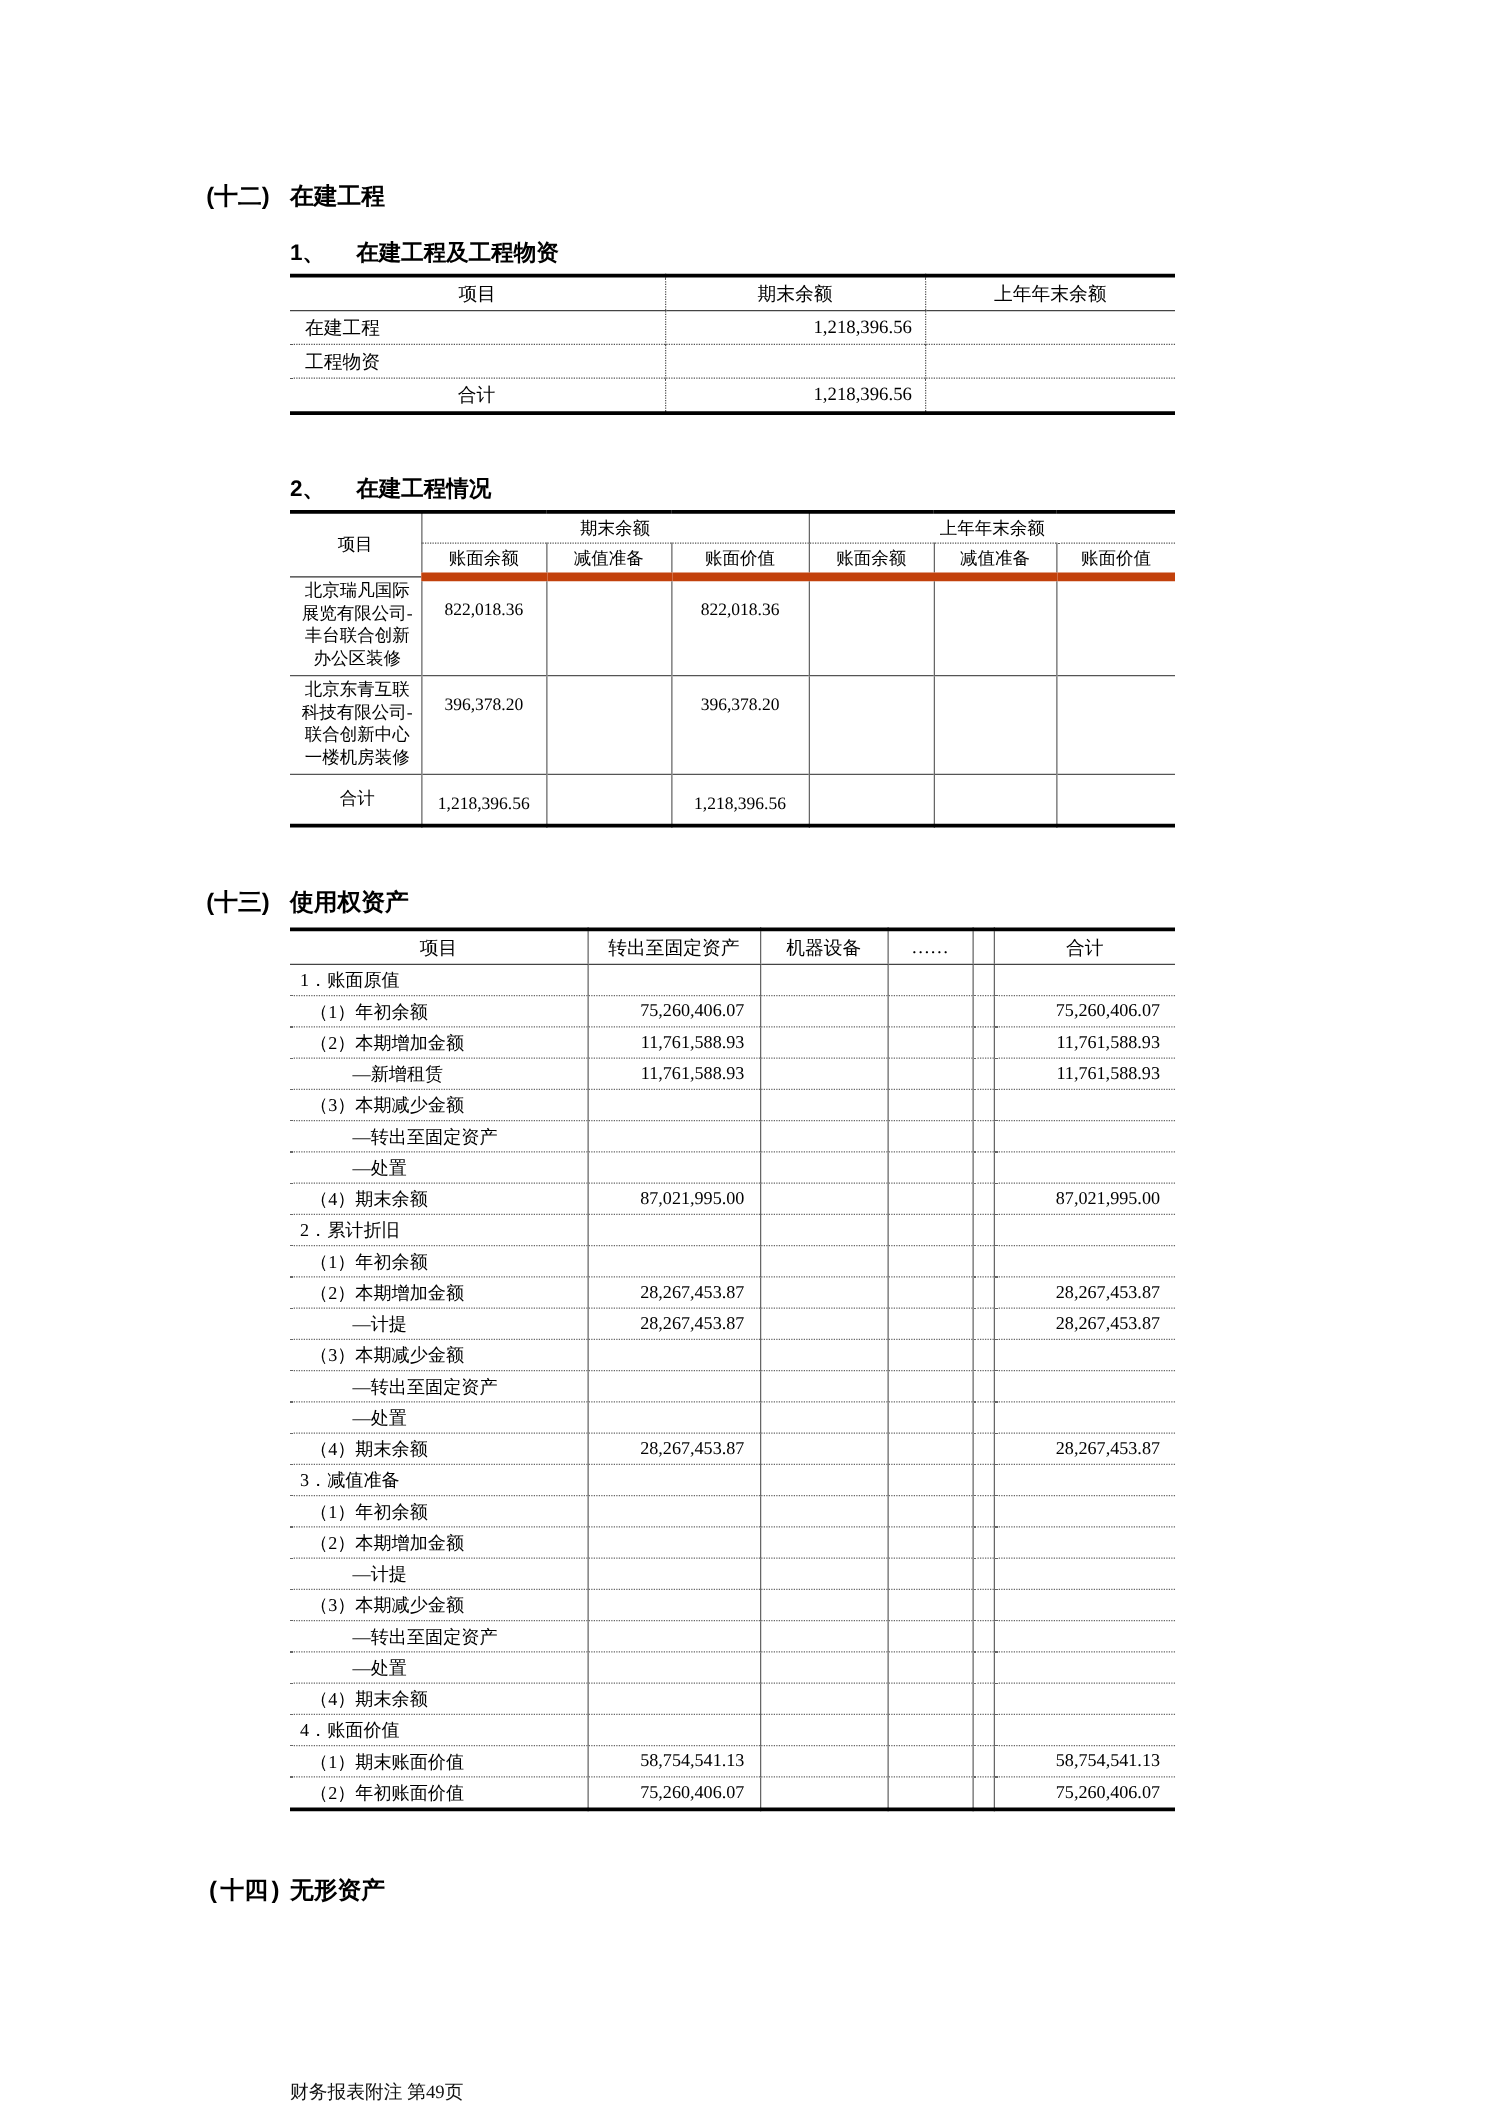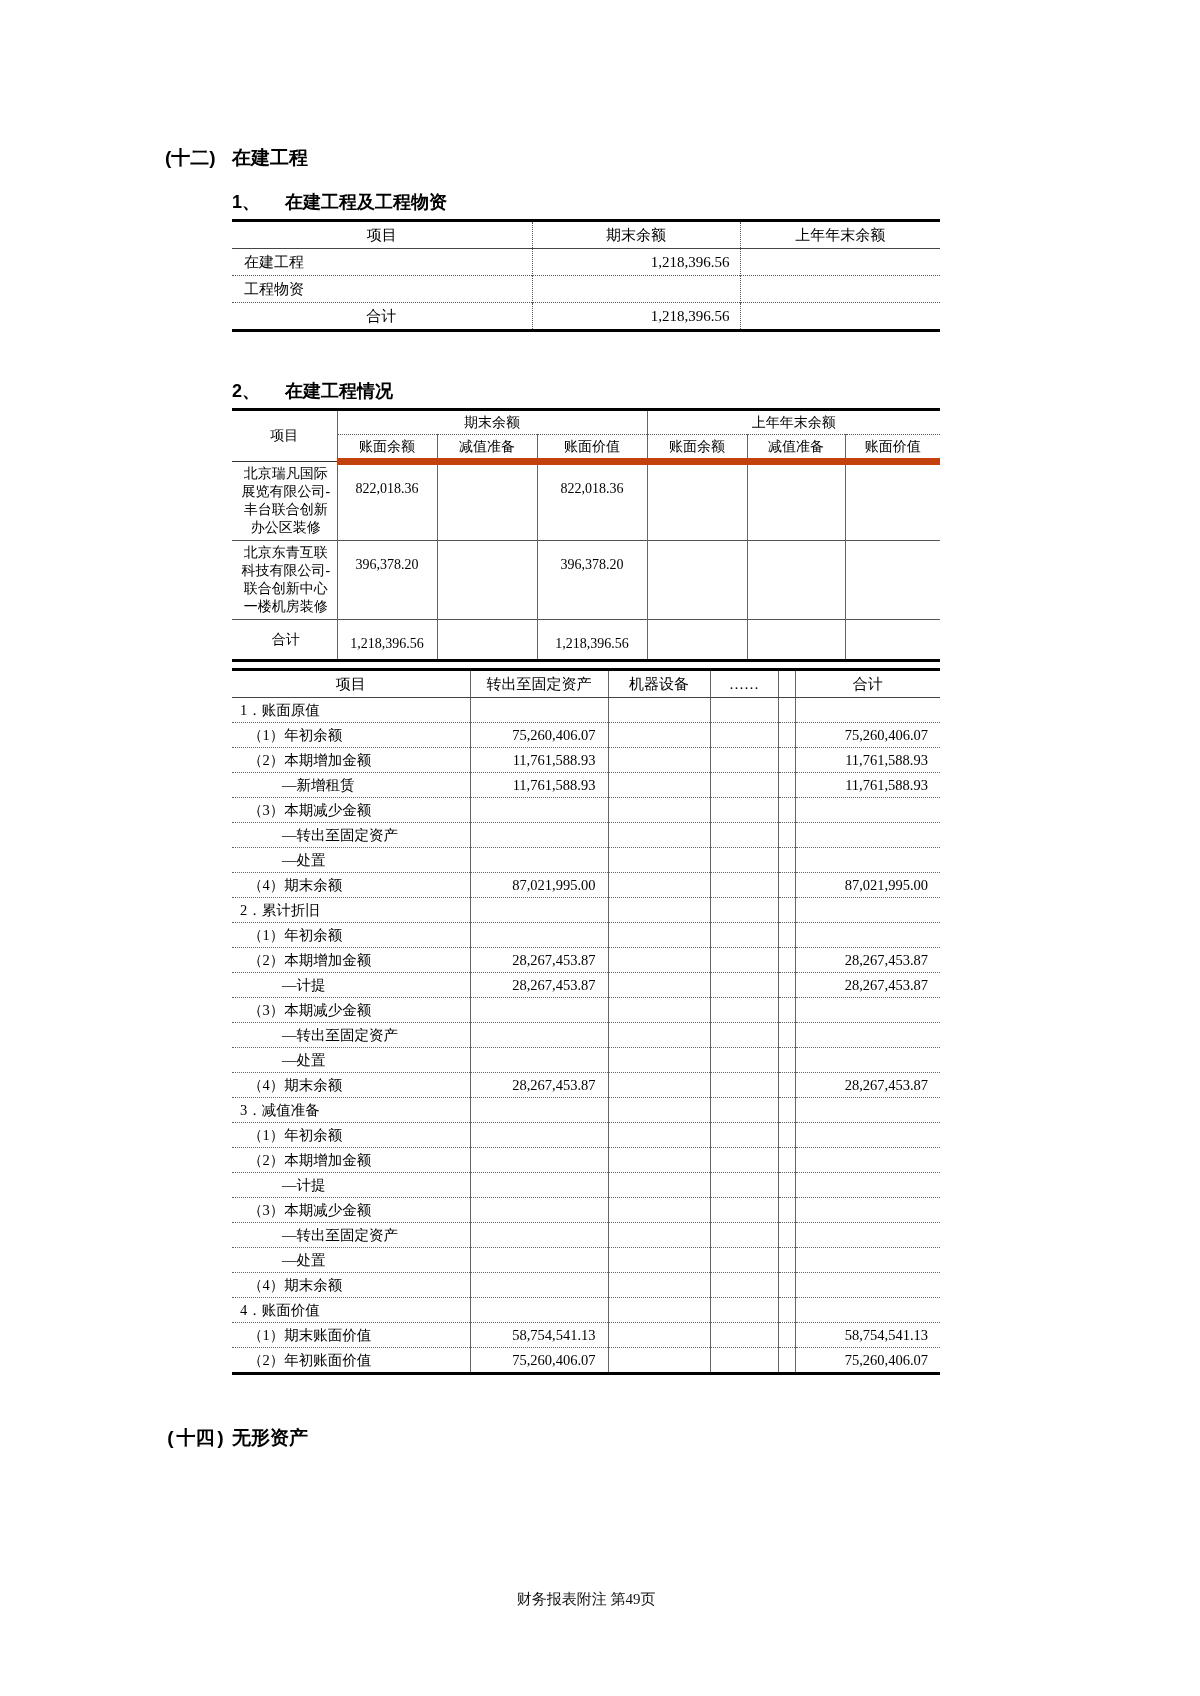--- a/index.html
+++ b/index.html
@@ -67,21 +67,21 @@
   .t3 .ind2{padding-left:50px;}
   .t3 .c3-num{text-align:right;padding-right:12px;}
 
   
   .mt-sub1{margin-top:18px;}
   .mt-sub2{margin-top:46px;}
   .mt-h13{margin-top:48px;}
   .mt-h14{margin-top:51px;font-family:Liberation Mono, monospace;}
   .footer{
     margin-left:67px;width:708px;margin-top:138px;
-    text-align:center;font-size:15px;color:#111;
+    font-size:15px;color:#111;
   }
 </style>
 </head>
 <body>
 
 <div class="page">
   <div class="content">
 
     <div class="sec-heading">
       <span class="sec-num">(十二)</span>
@@ -179,20 +179,24 @@
             <td class="c2-num">1,218,396.56</td>
             <td class="c2-num"></td>
             <td class="c2-num">1,218,396.56</td>
             <td class="c2-num"></td>
             <td class="c2-num"></td>
             <td class="c2-num"></td>
           </tr>
         </tbody>
     </table>
 
+    <div class="sec-heading mt-h13">
+      <span class="sec-num">(十三)</span>
+      <span>使用权资产</span>
+    </div>
 
     <table class="t3">
       <colgroup>
         <col style="width:238px">
           <col style="width:138px">
           <col style="width:102px">
         <col style="width:68px">
           <col style="width:17px">
           <col style="width:145px">
       </colgroup>

